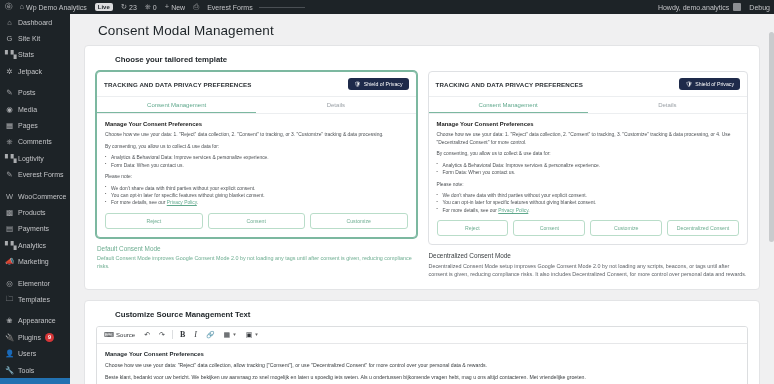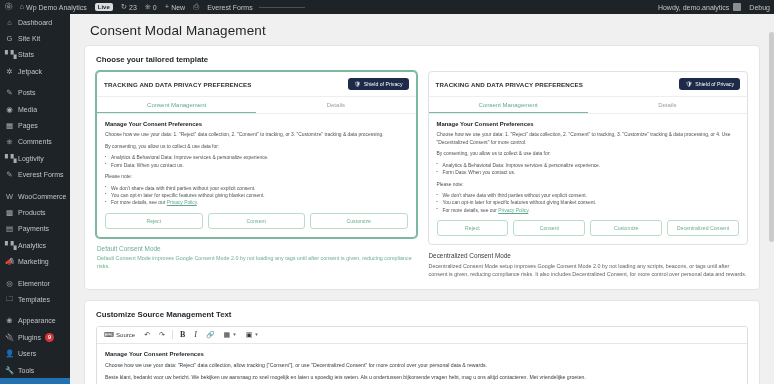--- a/index.html
+++ b/index.html
@@ -52,29 +52,29 @@
     background: #d63638; color: #fff; border-radius: 7px;
     font-size: 5.5px; padding: 0.5px 3px; line-height: 1.5; font-weight: 600;
   }
   
   #content {
     position: absolute; top: 14px; left: 70px; right: 0; bottom: 0;
     background: #f0f0f1; overflow: hidden;
   }
   #page-title {
     font-size: 13.5px; font-weight: 400; color: #1d2327;
-    padding: 9px 0 7px 20px; letter-spacing: .1px;
+    padding: 9px 0 7px 28px; letter-spacing: .1px;
   }
   .panel {
     background: #fff; border: 1px solid #e3e4e6; border-radius: 4px;
     margin: 0 14px;
   }
   .panel-pad { padding: 9px 11px 11px 11px; }
   .section-label {
-    font-size: 7.8px; font-weight: 700; color: #1d2327; margin-bottom: 7px;
+    font-size: 7.8px; font-weight: 700; color: #1d2327; margin-bottom: 7px; margin-left: 19px;
   }
   
   .cards { display: flex; gap: 11px; }
   .tpl { flex: 1; min-width: 0; }
   .tpl-card {
     border: 1px solid #dfe1e4; border-radius: 4px; background: #fff; overflow: hidden;
   }
   .tpl-head {
     display: flex; align-items: center; justify-content: space-between;
     padding: 6px 7px; border-bottom: 1px solid #eceef0;

